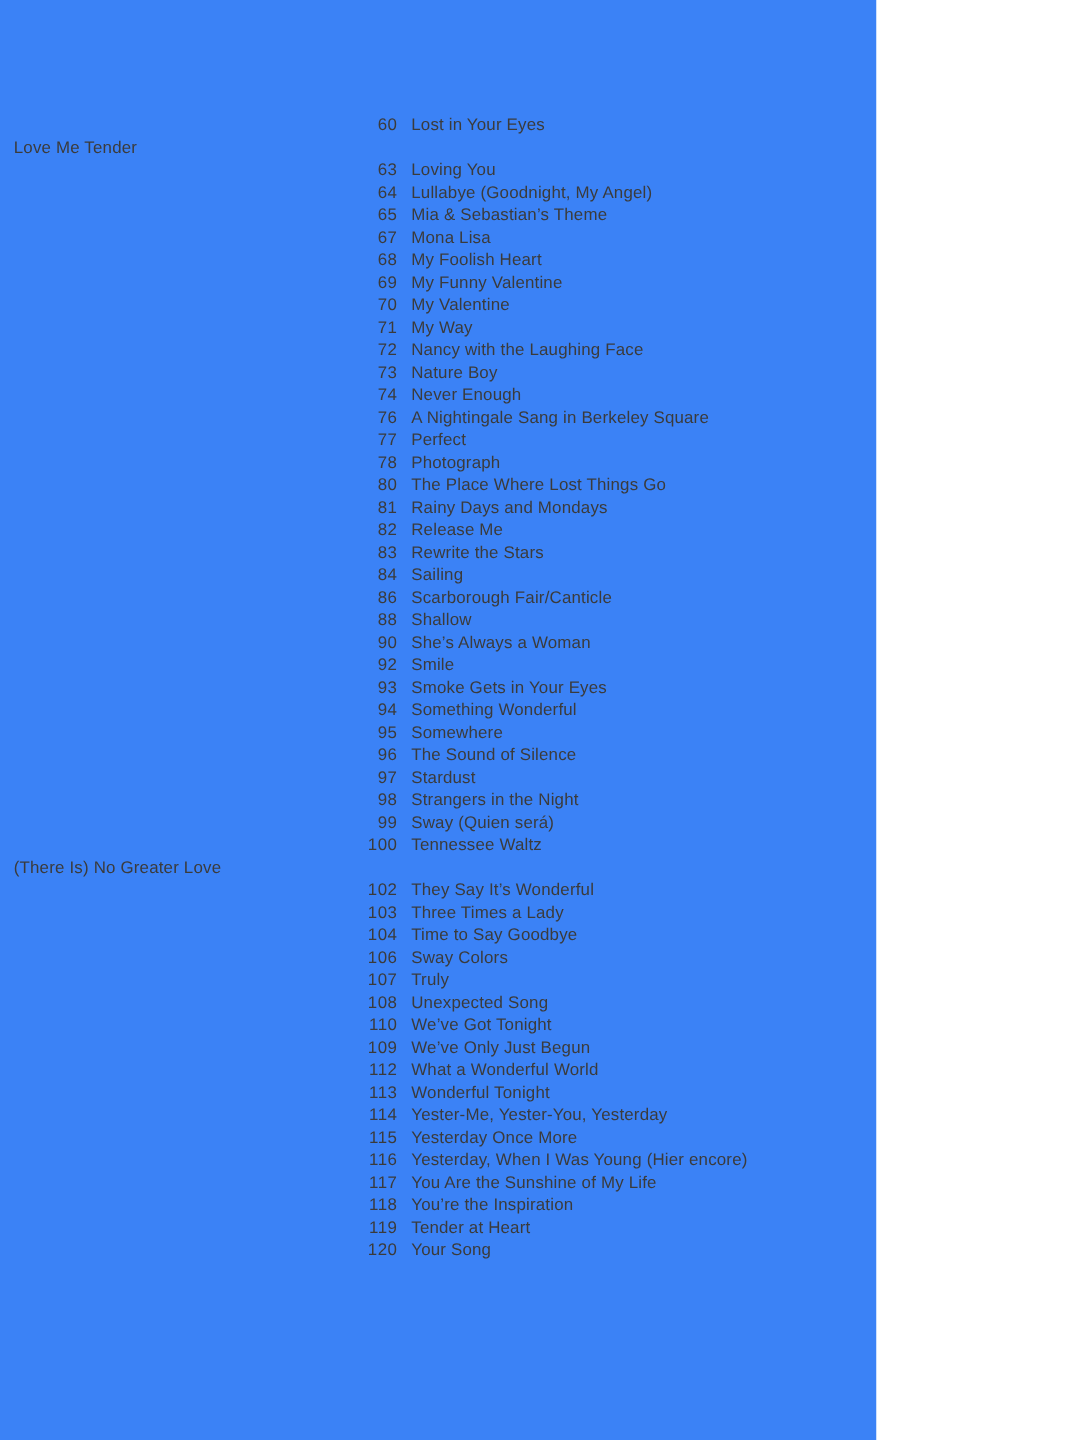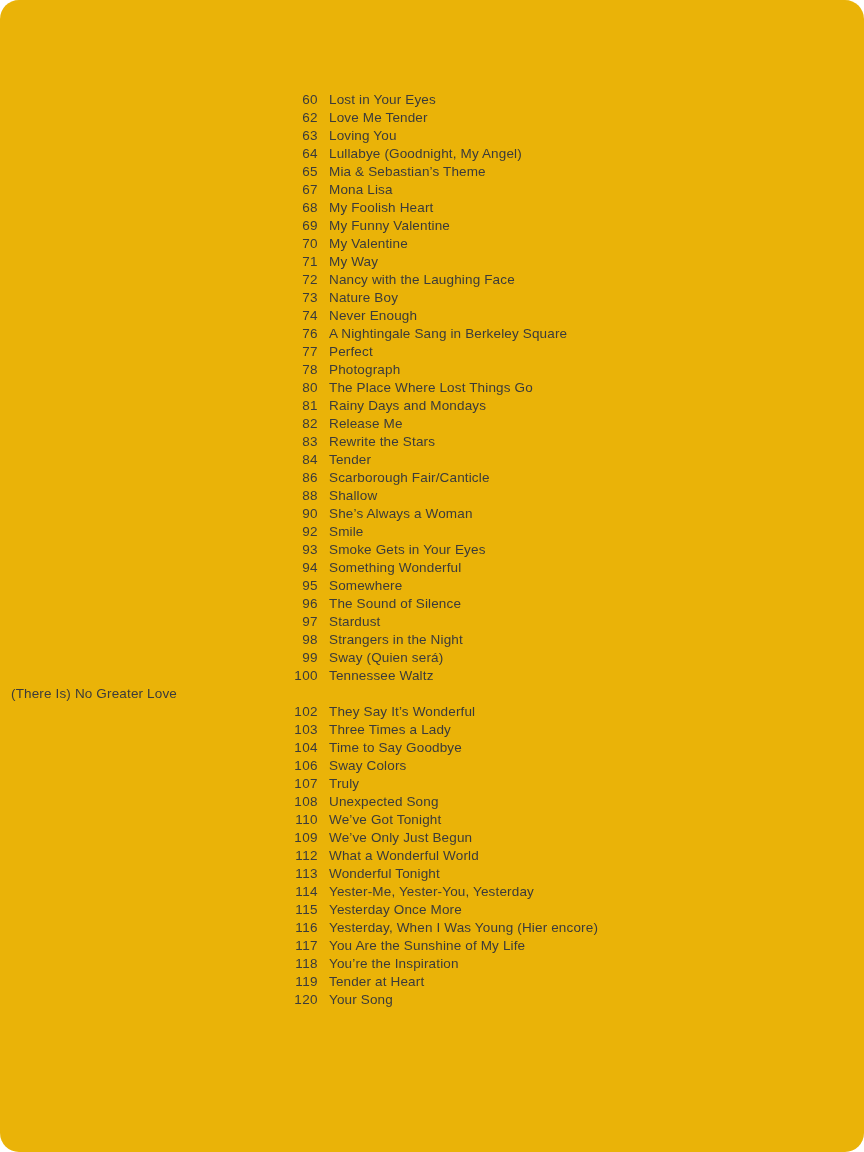--- a/index.html
+++ b/index.html
@@ -12,24 +12,23 @@
     background: #ffffff;
     font-family: "Liberation Sans", sans-serif;
     color: #3b3b3b;
     overflow: hidden;
     position: relative;
   }
   .page {
     position: absolute;
     top: 0;
     left: 0;
-    width: 864px;
+    width: 701px;
     height: 1152px;
-    background: #eab308;
-    border-radius: 19px;
+    background: #3b82f6;
   }
   .toc {
     position: absolute;
     top: 91px;
     left: 0;
   }
   .row {
     display: flex;
     height: 18px;
     line-height: 18px;
@@ -50,21 +49,20 @@
 </head>
 <body>
 
 <div class="page">
   <div class="toc" id="toc-list">
       <div class="row">
         <span class="num">60</span>
         <span class="title">Lost in Your Eyes</span>
       </div>
       <div class="row">
-        <span class="num">62</span>
         <span class="title">Love Me Tender</span>
       </div>
       <div class="row">
         <span class="num">63</span>
         <span class="title">Loving You</span>
       </div>
       <div class="row">
         <span class="num">64</span>
         <span class="title">Lullabye (Goodnight, My Angel)</span>
       </div>
@@ -127,21 +125,21 @@
       <div class="row">
         <span class="num">82</span>
         <span class="title">Release Me</span>
       </div>
       <div class="row">
         <span class="num">83</span>
         <span class="title">Rewrite the Stars</span>
       </div>
       <div class="row">
         <span class="num">84</span>
-        <span class="title">Tender</span>
+        <span class="title">Sailing</span>
       </div>
       <div class="row">
         <span class="num">86</span>
         <span class="title">Scarborough Fair/Canticle</span>
       </div>
       <div class="row">
         <span class="num">88</span>
         <span class="title">Shallow</span>
       </div>
       <div class="row">

